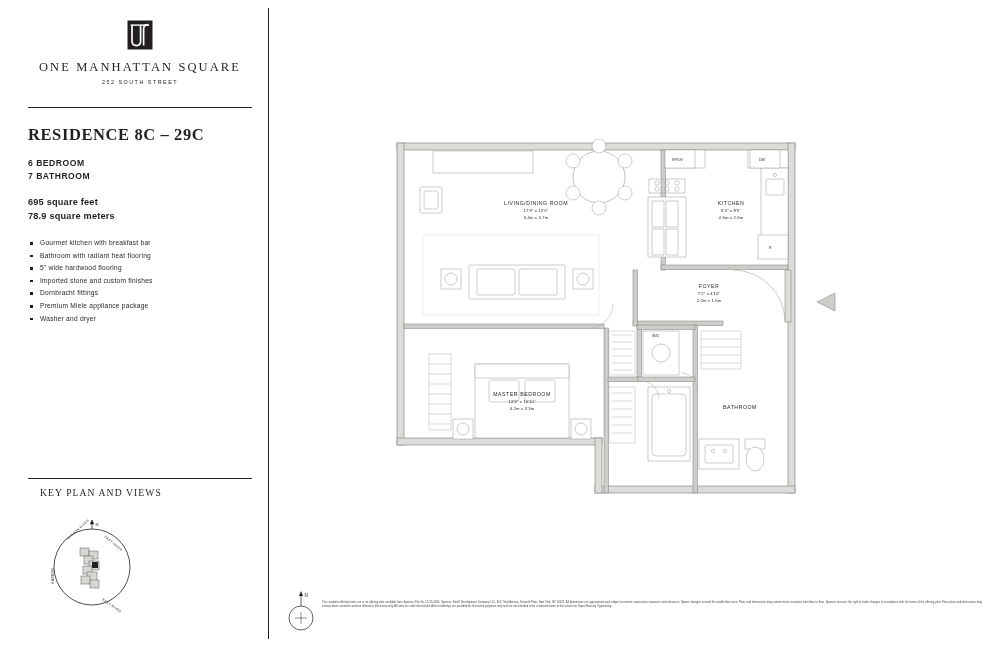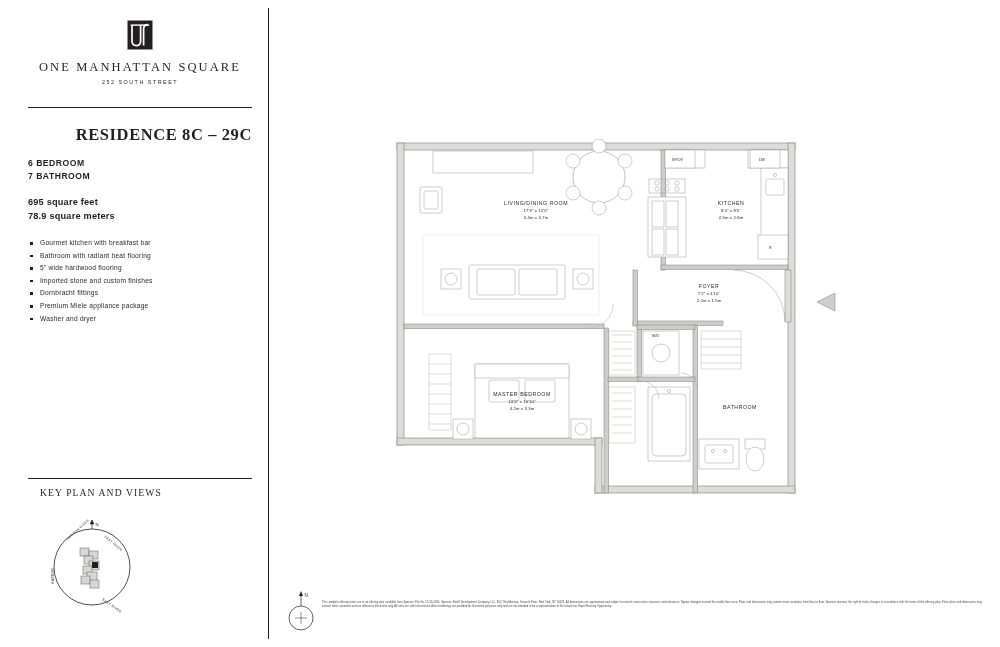--- a/index.html
+++ b/index.html
@@ -44,21 +44,20 @@
 
   .hr { height: 1px; background: #231f20; width: 100%; }
   .hr-1 { margin-top: 22px; }
 
   .res-title {
     font-family: "Liberation Serif", serif;
     font-size: 16.5px;
     font-weight: bold;
     letter-spacing: 0.6px;
     margin-top: 17px;
-    text-align: right;
   }
 
   .rooms { margin-top: 12px; }
   .rooms div {
     font-size: 8.6px; font-weight: bold; letter-spacing: 0.5px; line-height: 13px;
   }
 
   .area { margin-top: 12px; }
   .area div {
     font-size: 9.2px; font-weight: bold; letter-spacing: 0.2px; line-height: 14px;

